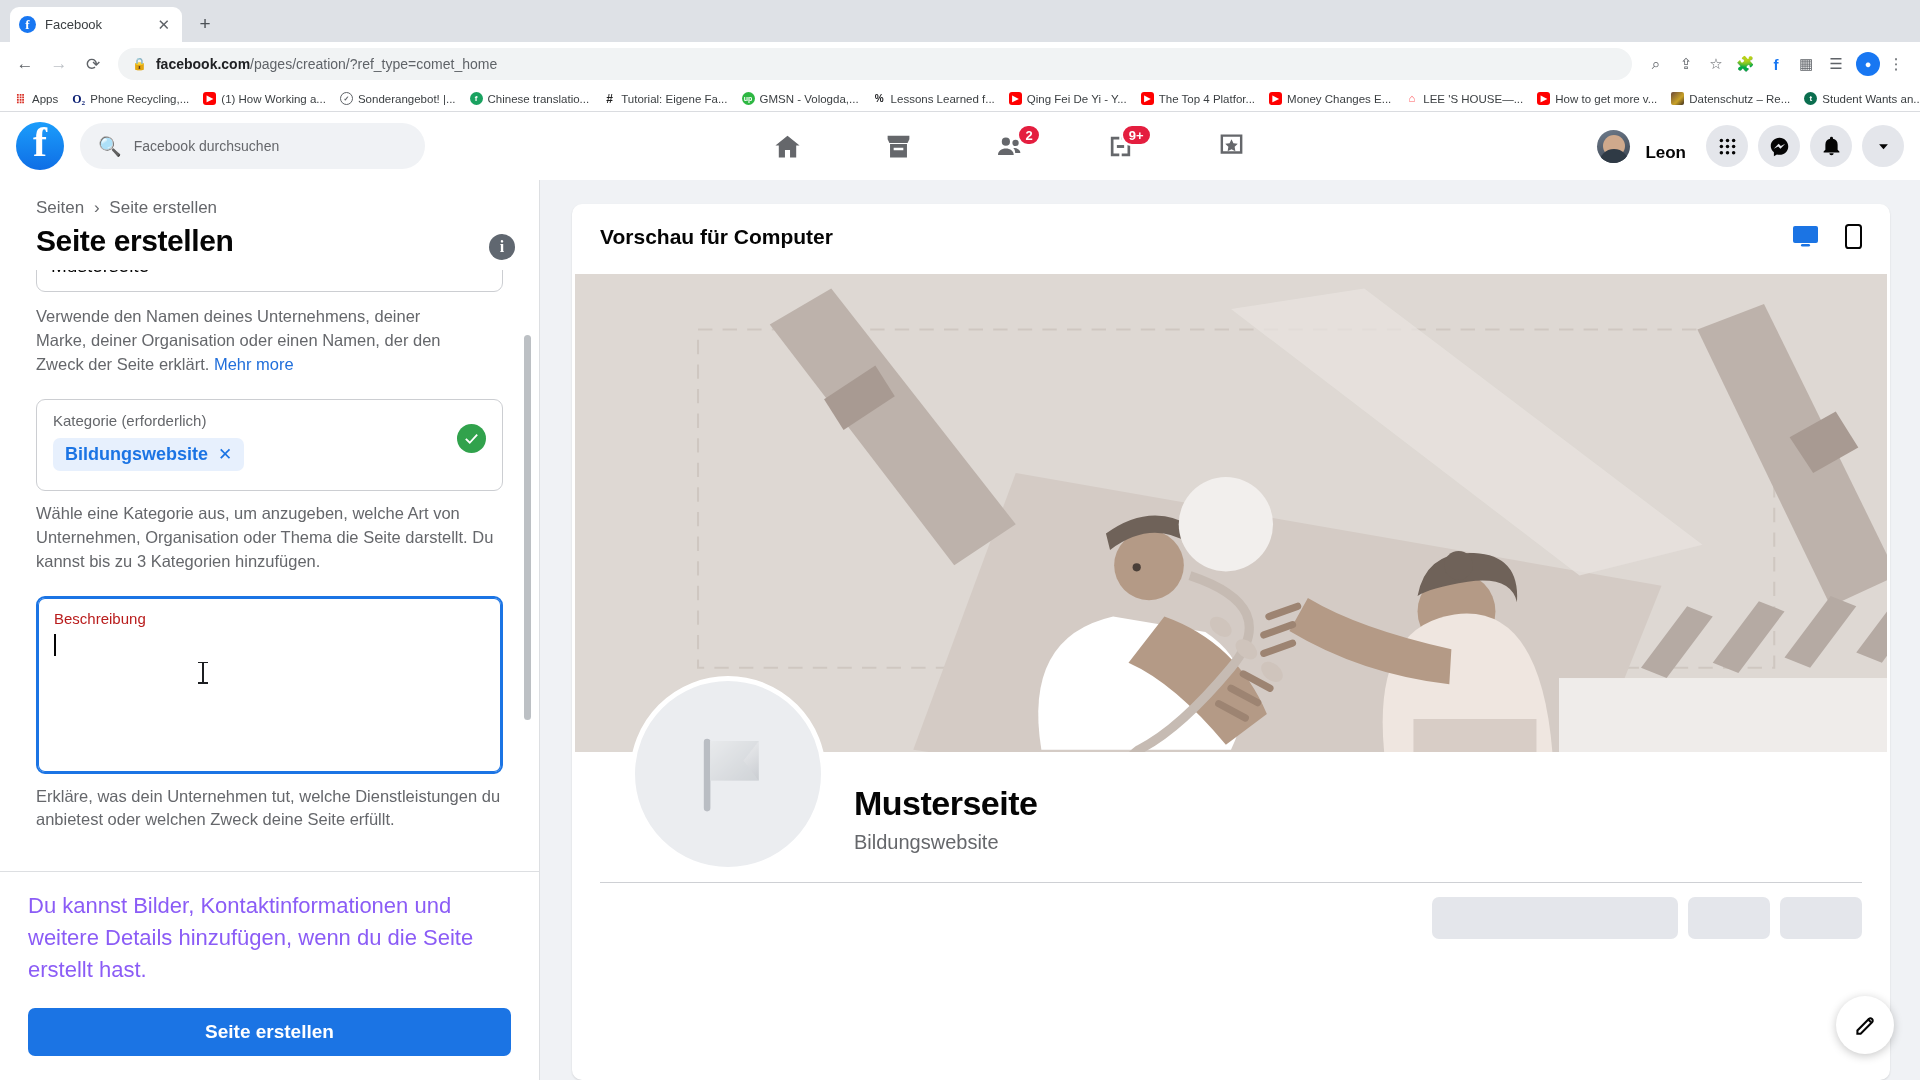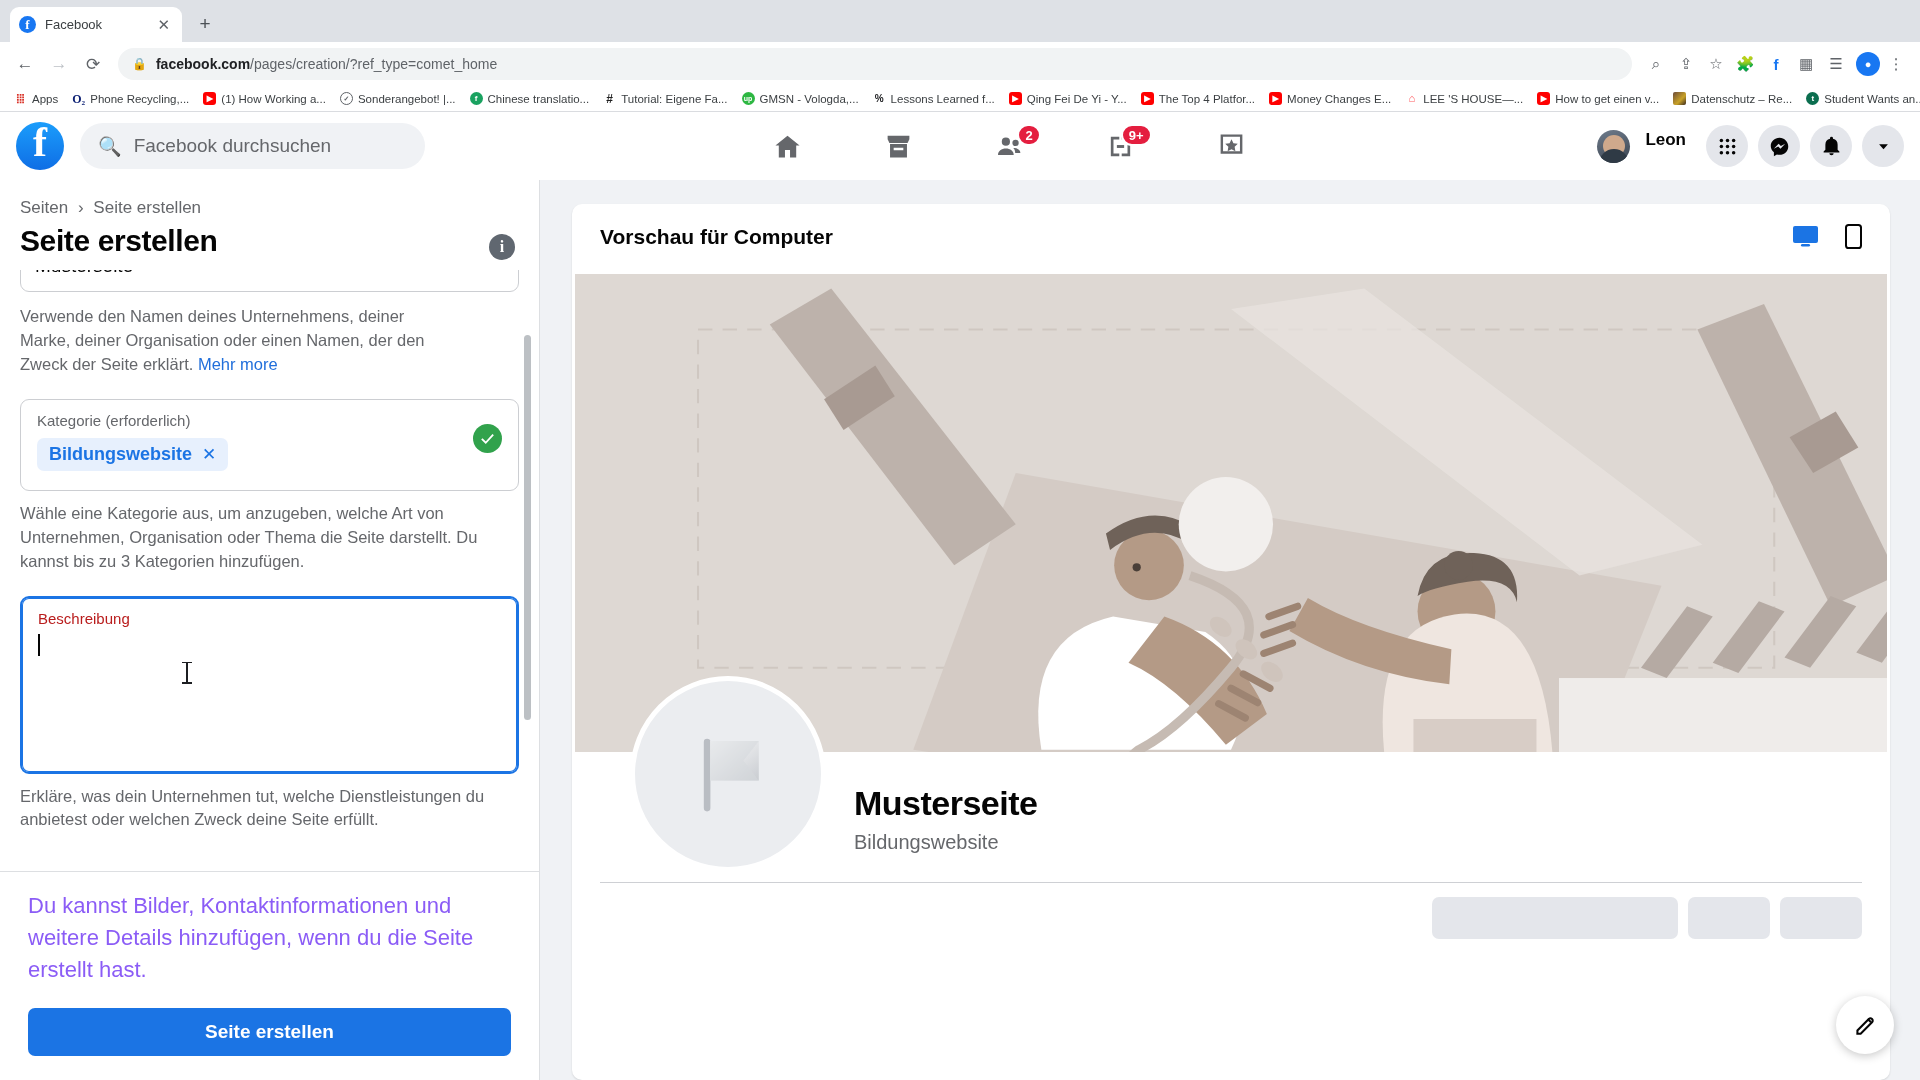--- a/index.html
+++ b/index.html
@@ -102,38 +102,38 @@
     display: flex; align-items: center; justify-content: center;
     color: #fff; font-size: 42px; font-weight: bold; font-family: "Liberation Serif", serif;
     line-height: 0.85; padding-bottom: 6px; cursor: pointer; flex: 0 0 48px;
   }
   .fb-search {
     height: 46px; width: 345px; border-radius: 23px; background: #f0f2f5;
     display: flex; align-items: center; padding: 0 18px; gap: 12px; margin-left: 8px;
     cursor: text;
   }
   .fb-search .mag { font-size: 19px; color: #65676b; }
-  .fb-search .ph { font-size: 19px; color: #65676b; }
+  .fb-search .ph { font-size: 14px; color: #65676b; }
 
   .fb-nav { flex: 1; display: flex; align-items: center; justify-content: center; gap: 0; }
   .fb-nav-item {
     width: 111px; height: 56px; display: flex; align-items: center; justify-content: center;
     position: relative; cursor: pointer; border-radius: 8px;
   }
   .fb-nav-item svg { width: 29px; height: 29px; fill: #65676b; }
   .badge {
     position: absolute; min-width: 22px; height: 22px; border-radius: 11px;
     background: #e41e3f; color: #fff; font-size: 13px; font-weight: 600;
     display: flex; align-items: center; justify-content: center;
     top: 6px; right: 24px; padding: 0 6px; border: 2px solid #fff;
   }
 
   .fb-right { display: flex; align-items: center; gap: 10px; }
   .fb-profile {
-    display: flex; align-items: flex-start; gap: 15px; padding: 4px 10px 4px 4px;
+    display: flex; align-items: flex-end; gap: 15px; padding: 4px 10px 4px 4px;
     border-radius: 20px; cursor: pointer;
   }
   .fb-avatar {
     width: 33px; height: 33px; border-radius: 50%;
     background: linear-gradient(160deg,#6f7c8c,#39424e); position: relative; overflow: hidden;
   }
   .fb-avatar::after {
     content: ''; position: absolute; width: 22px; height: 22px; border-radius: 50%;
     background: #cfa98c; left: 6px; top: 5px;
   }
@@ -148,21 +148,21 @@
   }
   .fb-circle svg { width: 21px; height: 21px; fill: #050505; }
 
   .fb-body { flex: 1; display: flex; min-height: 0; }
 
   
   .form-panel {
     width: 540px; flex: 0 0 540px; background: #fff; border-right: 1px solid #dddfe2;
     display: flex; flex-direction: column; position: relative; min-height: 0;
   }
-  .form-scroll { flex: 1; overflow: hidden; padding: 0 20px; position: relative; min-height: 0; }
+  .form-scroll { flex: 1; overflow: hidden; padding: 0 36px; position: relative; min-height: 0; }
   .breadcrumb { font-size: 17px; color: #65676b; margin-top: 18px; }
   .breadcrumb .sep { margin: 0 5px; }
   .page-title { font-size: 30px; font-weight: bold; color: #050505; margin-top: 6px; letter-spacing: -0.4px;}
   .info-badge {
     position: absolute; right: 24px; top: 54px;
     width: 26px; height: 26px; border-radius: 50%; background: #606770;
     color: #fff; font-size: 16px; font-weight: bold; font-family: "Liberation Serif", serif;
     display: flex; align-items: center; justify-content: center; cursor: pointer;
   }
 
@@ -359,21 +359,21 @@
     <div class="bm">
       <span class="bm-ico ico-yt">▶</span>
       <span class="bm-label">Money Changes E...</span>
     </div>
     <div class="bm">
       <span class="bm-ico ico-air">⌂</span>
       <span class="bm-label">LEE 'S HOUSE—...</span>
     </div>
     <div class="bm">
       <span class="bm-ico ico-yt">▶</span>
-      <span class="bm-label">How to get einen v...</span>
+      <span class="bm-label">How to get more v...</span>
     </div>
     <div class="bm">
       <span class="bm-ico ico-img"></span>
       <span class="bm-label">Datenschutz – Re...</span>
     </div>
     <div class="bm">
       <span class="bm-ico ico-t">t</span>
       <span class="bm-label">Student Wants an...</span>
     </div>
 

